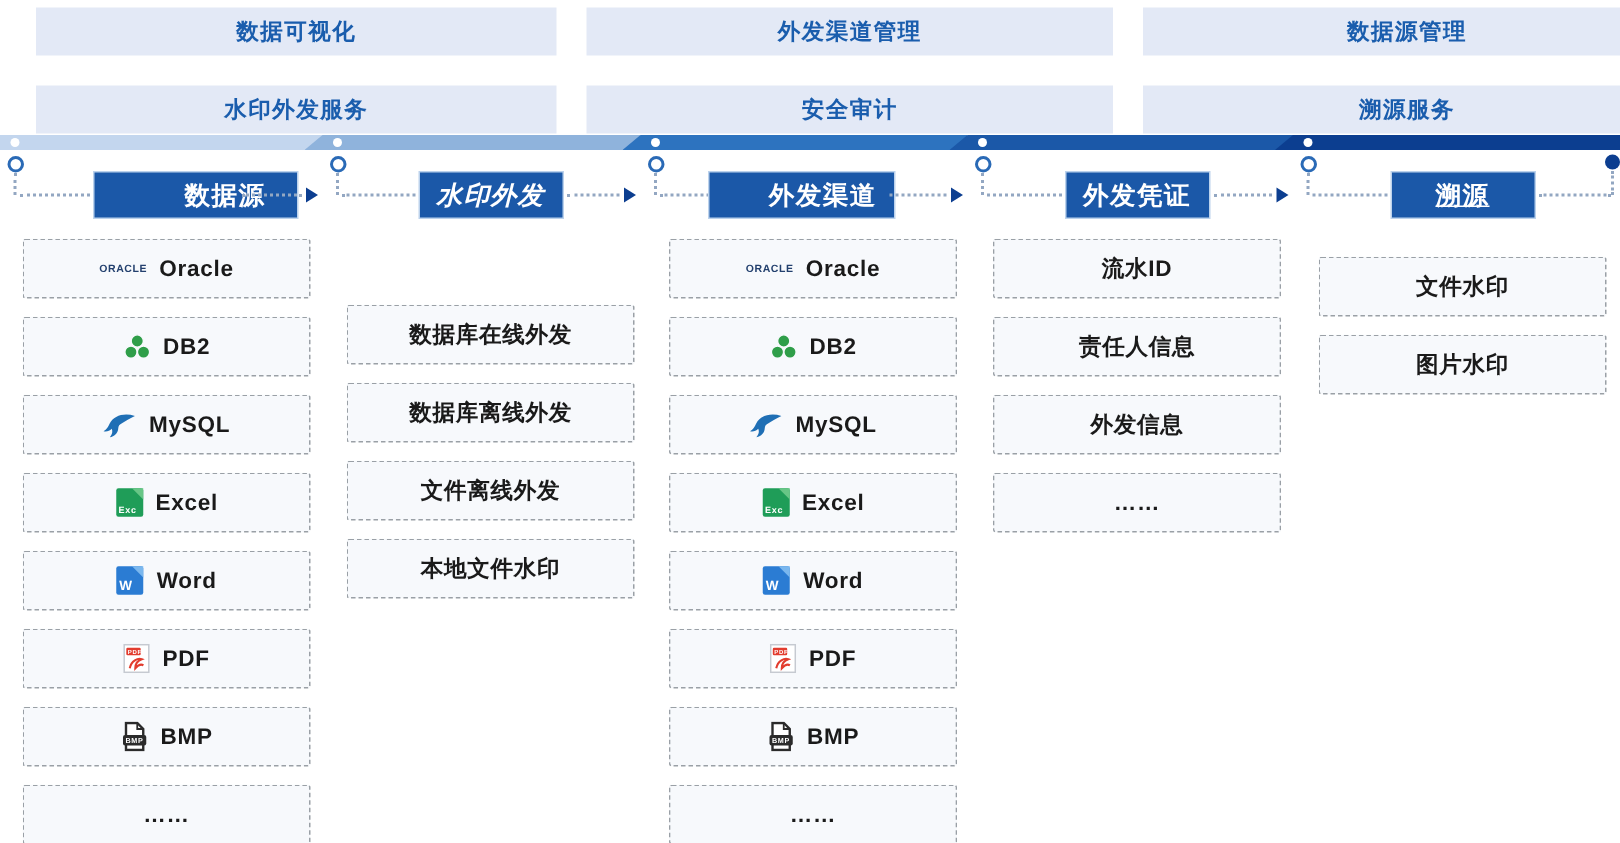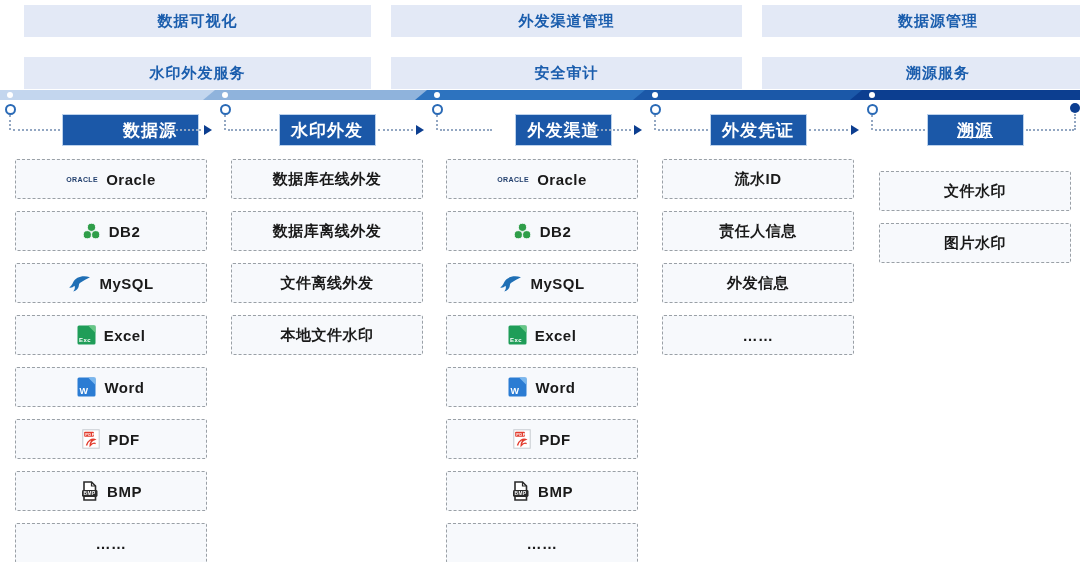--- a/index.html
+++ b/index.html
@@ -165,44 +165,44 @@
         <span>BMP</span>
       </div>
       <div class="item-card">
         <span>……</span>
       </div>
     </div>
     <div class="bar-dot" style="left: 222px;"></div>
     <div class="node-circle" style="left: 220px;"></div>
     <div class="v-dots" style="left: 224px; top: 115px; height: 15px;"></div>
     <div class="h-dots" style="left: 228px; width: 48.5px;"></div>
-    <div class="stage-btn" style="left: 279.5px;">
+    <div class="stage-btn" style="left: 279.5px; font-style: italic;">
       <span>水印外发</span>
     </div>
     <div class="h-dots" style="left: 377.5px; width: 35.5px;"></div>
     <div class="arrow-head" style="left: 416px;"></div>
-    <div class="flow-col" style="left: 231px; width: 192px;">
+    <div class="flow-col" style="left: 231px; width: 192px; margin-top: 44px;">
       <div class="item-card">
         <span>数据库在线外发</span>
       </div>
       <div class="item-card">
         <span>数据库离线外发</span>
       </div>
       <div class="item-card">
         <span>文件离线外发</span>
       </div>
       <div class="item-card">
         <span>本地文件水印</span>
       </div>
     </div>
     <div class="bar-dot" style="left: 434px;"></div>
     <div class="node-circle" style="left: 432px;"></div>
     <div class="v-dots" style="left: 436px; top: 115px; height: 15px;"></div>
     <div class="h-dots" style="left: 440px; width: 51.5px;"></div>
-    <div class="stage-btn" style="left: 516px;">
+    <div class="stage-btn" style="left: 473px; padding-left: 28px;">
       <span>外发渠道</span>
     </div>
     <div class="h-dots" style="left: 592.5px; width: 38.5px;"></div>
     <div class="arrow-head" style="left: 634px;"></div>
     <div class="flow-col" style="left: 446px; width: 192px;">
       <div class="item-card">
         <span class="icon-box">
           <span class="oracle-word">ORACLE</span>
         </span>
         <span>Oracle</span>

